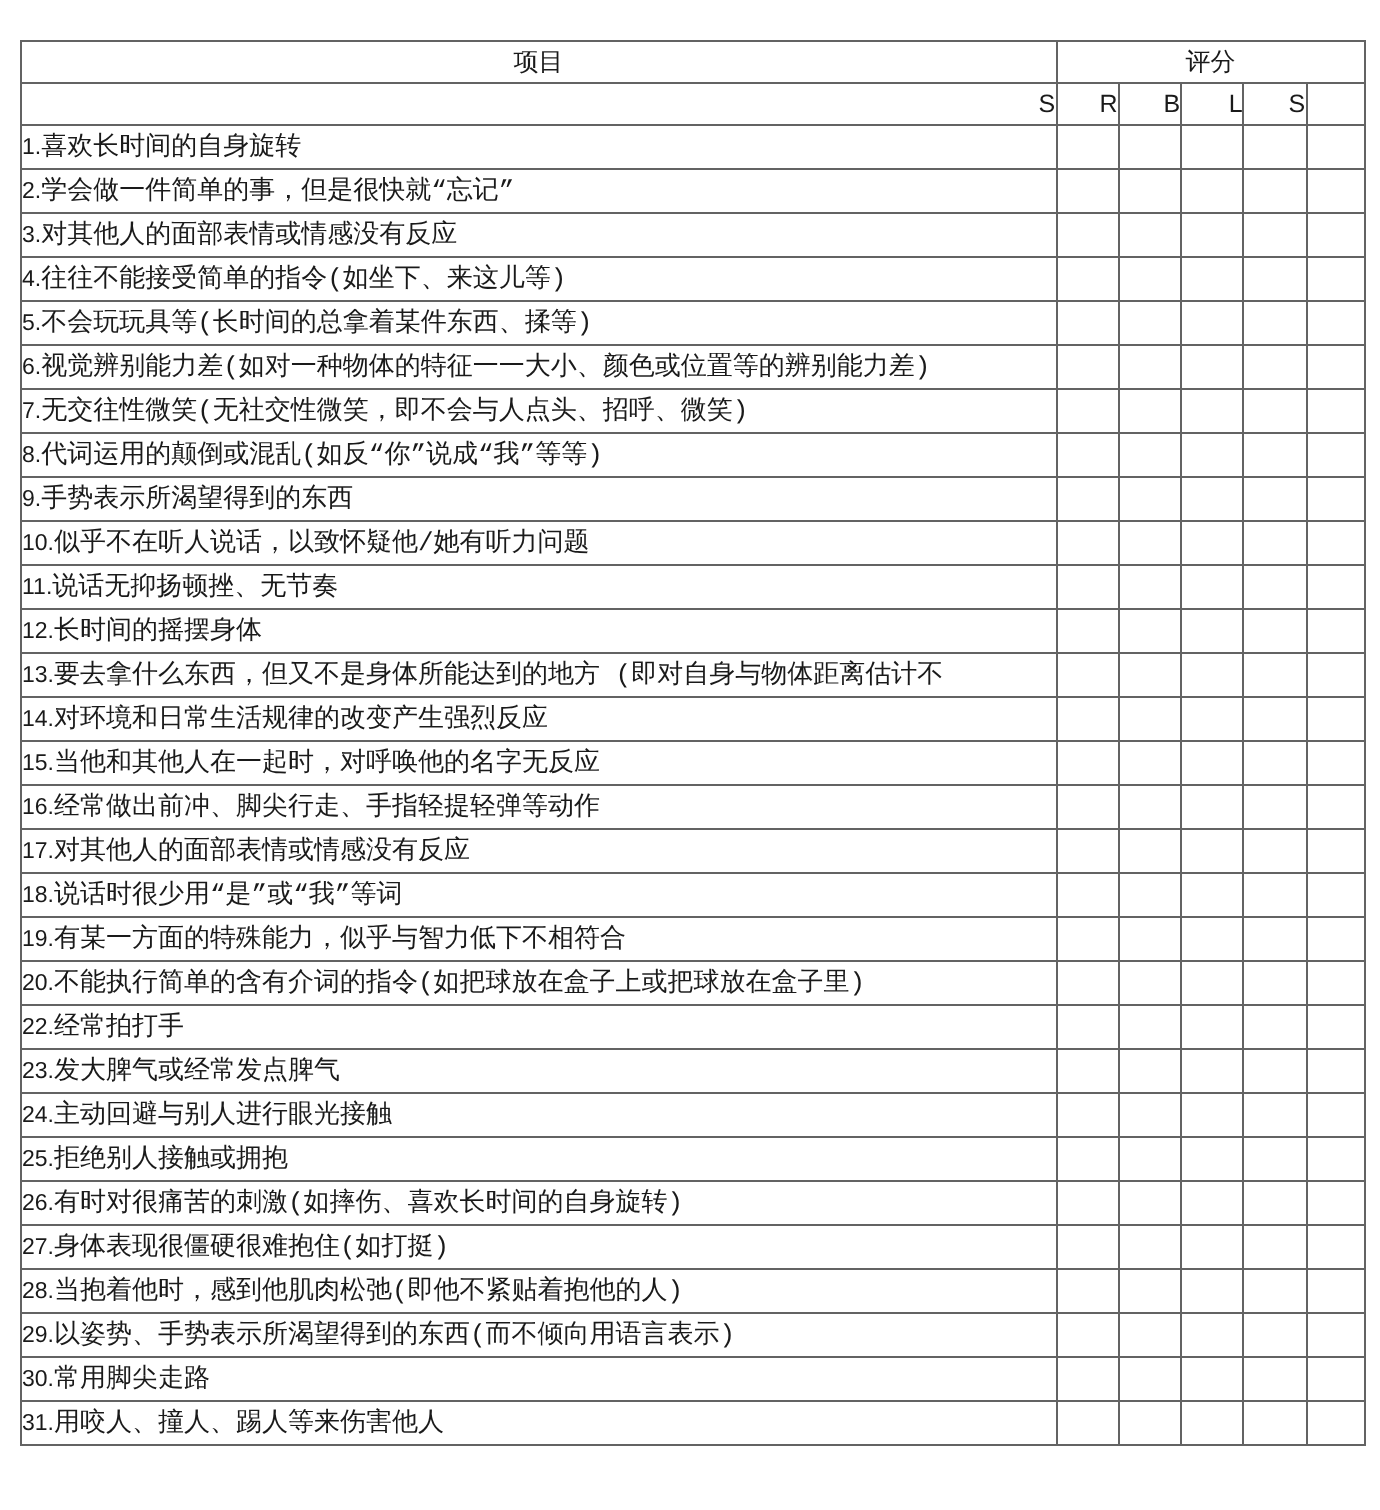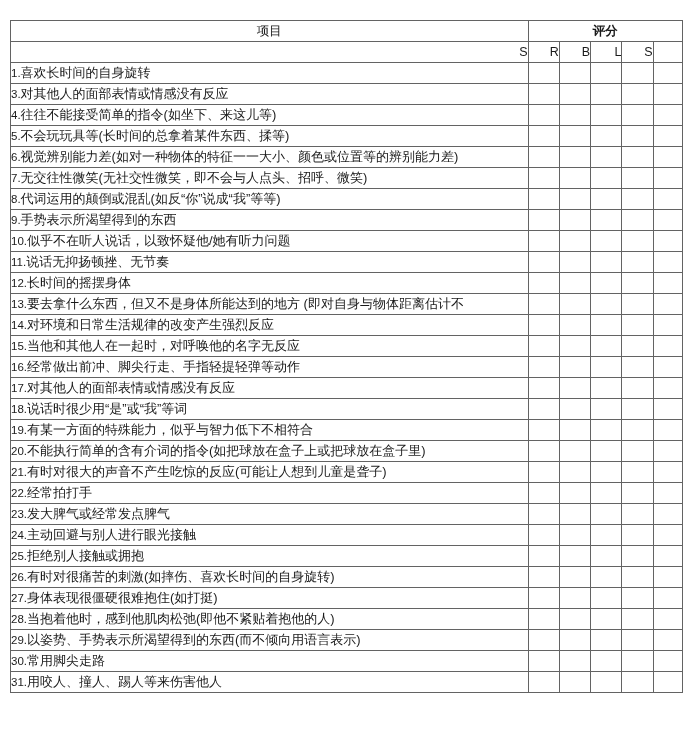--- a/index.html
+++ b/index.html
@@ -54,21 +54,20 @@
     text-align: center;
     font-size: 13.5px;
     height: 23px;
     line-height: 23px;
   }
   td.h-score {
     text-align: center;
     font-size: 13.5px;
     height: 23px;
     line-height: 23px;
-    font-weight: bold;
   }
   td.sub-item {
     text-align: right;
     padding-right: 2px;
     font-size: 12px;
     height: 21px;
     line-height: 21px;
     font-family: "Liberation Sans", sans-serif;
   }
   td.sub-sc {
@@ -86,21 +85,21 @@
     padding-left: 4px;
     position: relative;
   }
   td.mark-cell { background: #ffffff; }
 
   .item-num {
     font-family: "Liberation Sans", sans-serif;
     font-size: 11.5px;
   }
   .item-txt {
-    font-family: Liberation Sans, sans-serif;
+    font-family: Liberation Mono, monospace;
     font-size: 13px;
   }
 
   
   td.overflow-cell { overflow: visible; }
   td.overflow-cell .wrap-tail {
     position: absolute;
     left: 4px;
     top: 20px;
     font-family: "Liberation Serif", "DejaVu Serif", serif;
@@ -139,20 +138,28 @@
         </tr>
         <tr>
           <td class="item-cell"><span class="item-num">1.</span><span class="item-txt">喜欢长时间的自身旋转</span></td>
           <td class="mark-cell"></td>
           <td class="mark-cell"></td>
           <td class="mark-cell"></td>
           <td class="mark-cell"></td>
           <td class="mark-cell"></td>
         </tr>
         <tr>
+          <td class="item-cell"><span class="item-num">2.</span><span class="item-txt">学会做一件简单的事，但是很快就“忘记”</span></td>
+          <td class="mark-cell"></td>
+          <td class="mark-cell"></td>
+          <td class="mark-cell"></td>
+          <td class="mark-cell"></td>
+          <td class="mark-cell"></td>
+        </tr>
+        <tr>
           <td class="item-cell"><span class="item-num">3.</span><span class="item-txt">对其他人的面部表情或情感没有反应</span></td>
           <td class="mark-cell"></td>
           <td class="mark-cell"></td>
           <td class="mark-cell"></td>
           <td class="mark-cell"></td>
           <td class="mark-cell"></td>
         </tr>
         <tr>
           <td class="item-cell"><span class="item-num">4.</span><span class="item-txt">往往不能接受简单的指令(如坐下、来这儿等)</span></td>
           <td class="mark-cell"></td>
@@ -276,28 +283,20 @@
         <tr>
           <td class="item-cell"><span class="item-num">19.</span><span class="item-txt">有某一方面的特殊能力，似乎与智力低下不相符合</span></td>
           <td class="mark-cell"></td>
           <td class="mark-cell"></td>
           <td class="mark-cell"></td>
           <td class="mark-cell"></td>
           <td class="mark-cell"></td>
         </tr>
         <tr>
           <td class="item-cell"><span class="item-num">20.</span><span class="item-txt">不能执行简单的含有介词的指令(如把球放在盒子上或把球放在盒子里)</span></td>
-          <td class="mark-cell"></td>
-          <td class="mark-cell"></td>
-          <td class="mark-cell"></td>
-          <td class="mark-cell"></td>
-          <td class="mark-cell"></td>
-        </tr>
-        <tr>
-          <td class="item-cell"><span class="item-num">21.</span><span class="item-txt">有时对很大的声音不产生吃惊的反应(可能让人想到儿童是聋子)</span></td>
           <td class="mark-cell"></td>
           <td class="mark-cell"></td>
           <td class="mark-cell"></td>
           <td class="mark-cell"></td>
           <td class="mark-cell"></td>
         </tr>
         <tr>
           <td class="item-cell"><span class="item-num">22.</span><span class="item-txt">经常拍打手</span></td>
           <td class="mark-cell"></td>
           <td class="mark-cell"></td>

